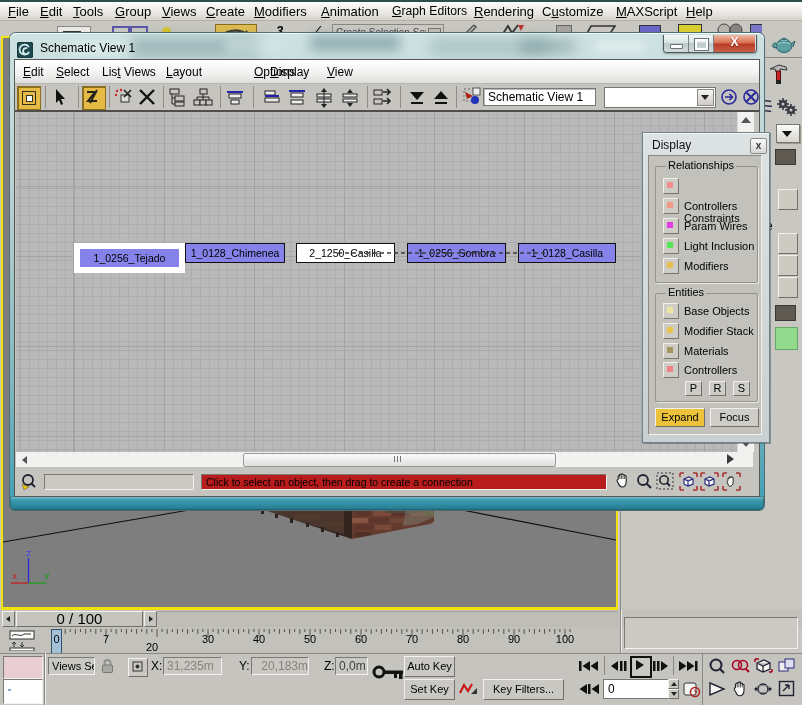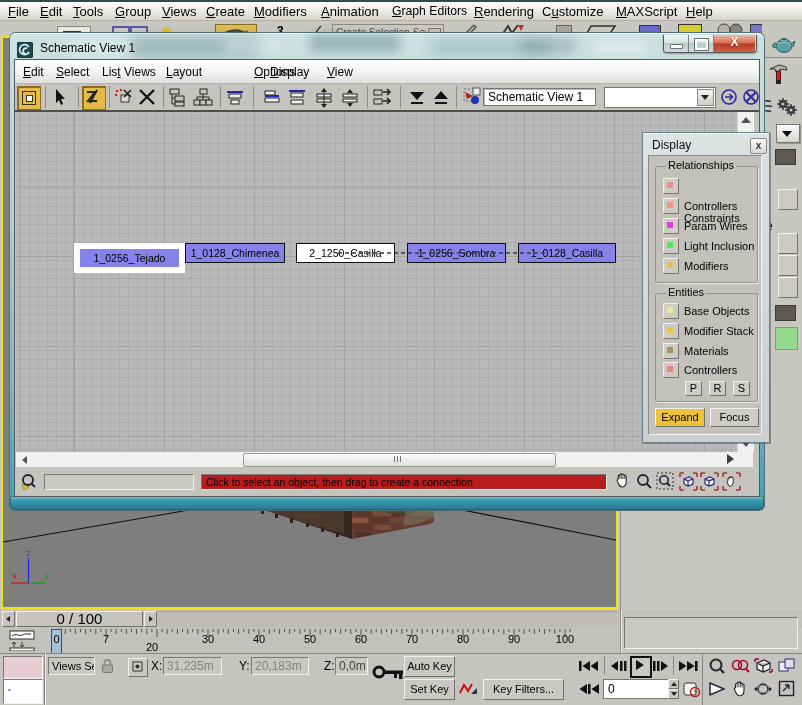--- a/index.html
+++ b/index.html
@@ -363,21 +363,21 @@
           <rect x="4" y="3" width="9" height="9" fill="none" stroke="#333"></rect>
           <circle cx="8.5" cy="7.5" r="2" fill="#333"></circle>
         </svg>
     </div>
     <div class="abs t12" style="left:151px;top:6px;">X:</div>
     <div class="abs sunken t12" style="left:163px;top:4px;width:57px;height:16px;background:#cac8c3;color:#85837d;">
         <div style="margin:1px 0 0 3px;">31,235m</div>
       </div>
     <div class="abs t12" style="left:239px;top:6px;">Y:</div>
     <div class="abs sunken t12" style="left:251px;top:4px;width:56px;height:16px;background:#cac8c3;color:#85837d;">
-        <div style="margin:1px 0 12px 3px;">20,183m</div>
+        <div style="margin:1px 0 12px 3px;text-align:right;">20,183m</div>
       </div>
     <div class="abs t12" style="left:324px;top:6px;">Z:</div>
     <div class="abs sunken t12" style="left:335px;top:4px;width:31px;height:16px;background:#cac8c3;color:#404040;">
         <div style="margin:1px 0 0 3px;">0,0m</div>
       </div>
 
     <svg class="abs" style="left:372px;top:10px;" width="33" height="19">
       <circle cx="7" cy="9" r="5" fill="none" stroke="#111" stroke-width="3"></circle>
       <rect x="11" y="7.5" width="20" height="3.5" fill="#111"></rect>
       <rect x="22" y="10" width="3" height="5" fill="#111"></rect>

